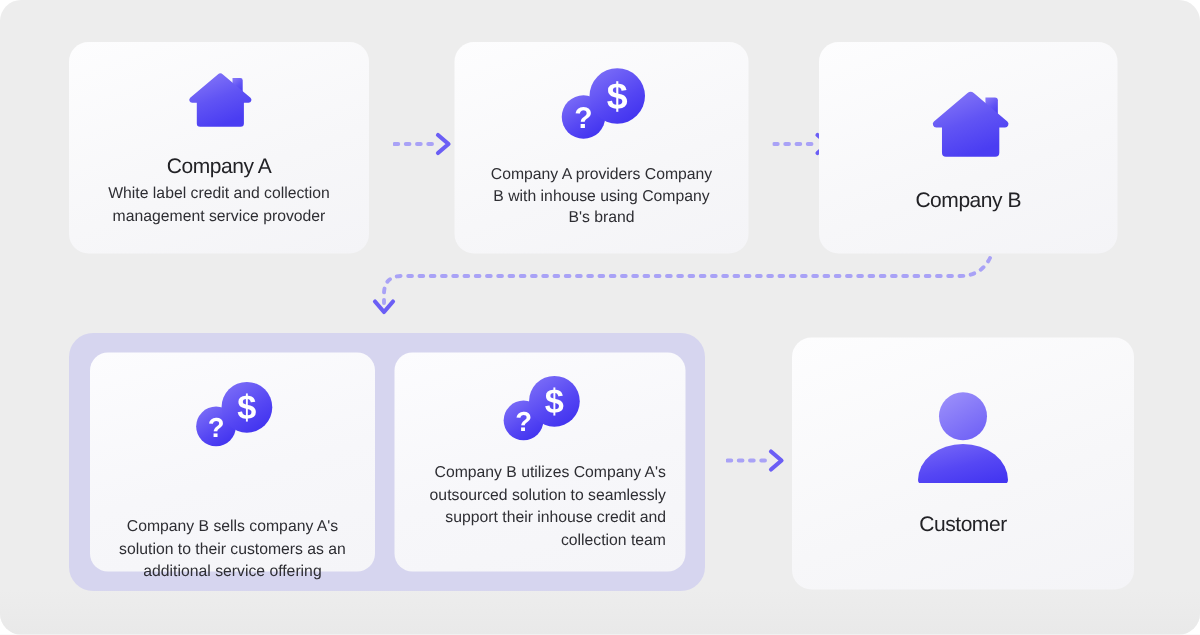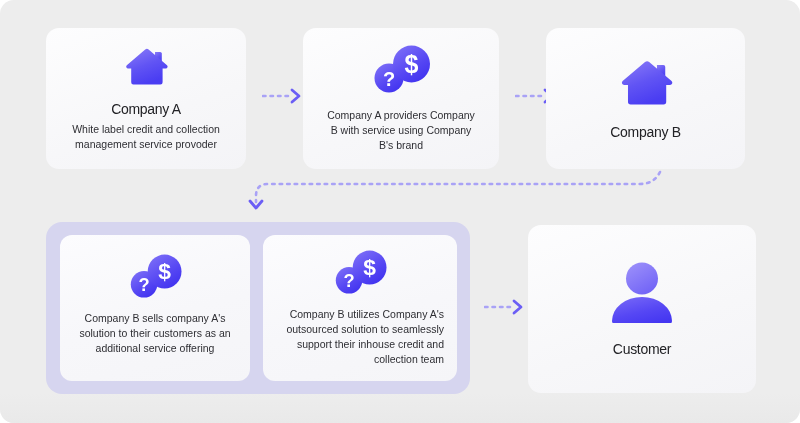--- a/index.html
+++ b/index.html
@@ -150,21 +150,21 @@
         <g>
           <circle cx="23" cy="34" r="14.5" fill="url(#gQuest1)"></circle>
           <text x="23" y="41.5" text-anchor="middle" fill="#ffffff" font-family="Liberation Sans, sans-serif" font-size="20" font-weight="700">?</text>
         </g>
         <g>
           <circle cx="45.5" cy="20" r="18.5" fill="url(#gDollar1)"></circle>
           <text x="45.5" y="28.5" text-anchor="middle" fill="#ffffff" font-family="Liberation Sans, sans-serif" font-size="25" font-weight="700">$</text>
         </g>
       </svg>
     </span>
-    <div class="card-desc" style="max-width:150px;">Company A providers Company B with service using Company B's brand</div>
+    <div class="card-desc" style="max-width:150px;">Company A providers Company B with inhouse using Company B's brand</div>
   </div>
 
   <div class="conn" style="left:515px; top:86px; width:44px; height:20px;">
     <svg width="44" height="20" viewBox="0 0 44 20">
       <line x1="1" y1="10" x2="27" y2="10" stroke="#a9a2f6" stroke-width="2.6" stroke-linecap="round" stroke-dasharray="2.5 5"></line>
       <path d="M30 4 L37 10 L30 16" fill="none" stroke="#6b5ef5" stroke-width="2.8" stroke-linecap="round" stroke-linejoin="round"></path>
     </svg>
   </div>
 
   <div class="card" style="left:546px; top:28px; width:199px; height:141px; padding:0 14px;">
@@ -208,21 +208,21 @@
         <g>
           <circle cx="23" cy="34" r="14.5" fill="url(#gDollar2)"></circle>
           <text x="23" y="41.5" text-anchor="middle" fill="#ffffff" font-family="Liberation Sans, sans-serif" font-size="20" font-weight="700">?</text>
         </g>
         <g>
           <circle cx="45.5" cy="20" r="18.5" fill="url(#gDollar2)"></circle>
           <text x="45.5" y="28.5" text-anchor="middle" fill="#ffffff" font-family="Liberation Sans, sans-serif" font-size="25" font-weight="700">$</text>
         </g>
       </svg>
     </span>
-    <div class="card-desc" style="max-width:160px;">Company B sells company A's solution to their customers as an additional service offering</div>
+    <div class="card-desc" style="max-width:160px;margin-top:32px;">Company B sells company A's solution to their customers as an additional service offering</div>
   </div>
 
   <div class="inner-card" style="left:263px; top:235px; width:194px; height:146px; padding:14px 10px 0;">
     <span class="icon-coins" style="margin-bottom:6px;">
       <svg width="64" height="48" viewBox="0 0 70 52">
         <defs>
           <linearGradient id="gDollar3" x1="0.15" y1="0" x2="0.8" y2="1">
             <stop offset="0%" stop-color="#7d6ff7"></stop>
             <stop offset="60%" stop-color="#5546f3"></stop>
             <stop offset="100%" stop-color="#3f31ef"></stop>

